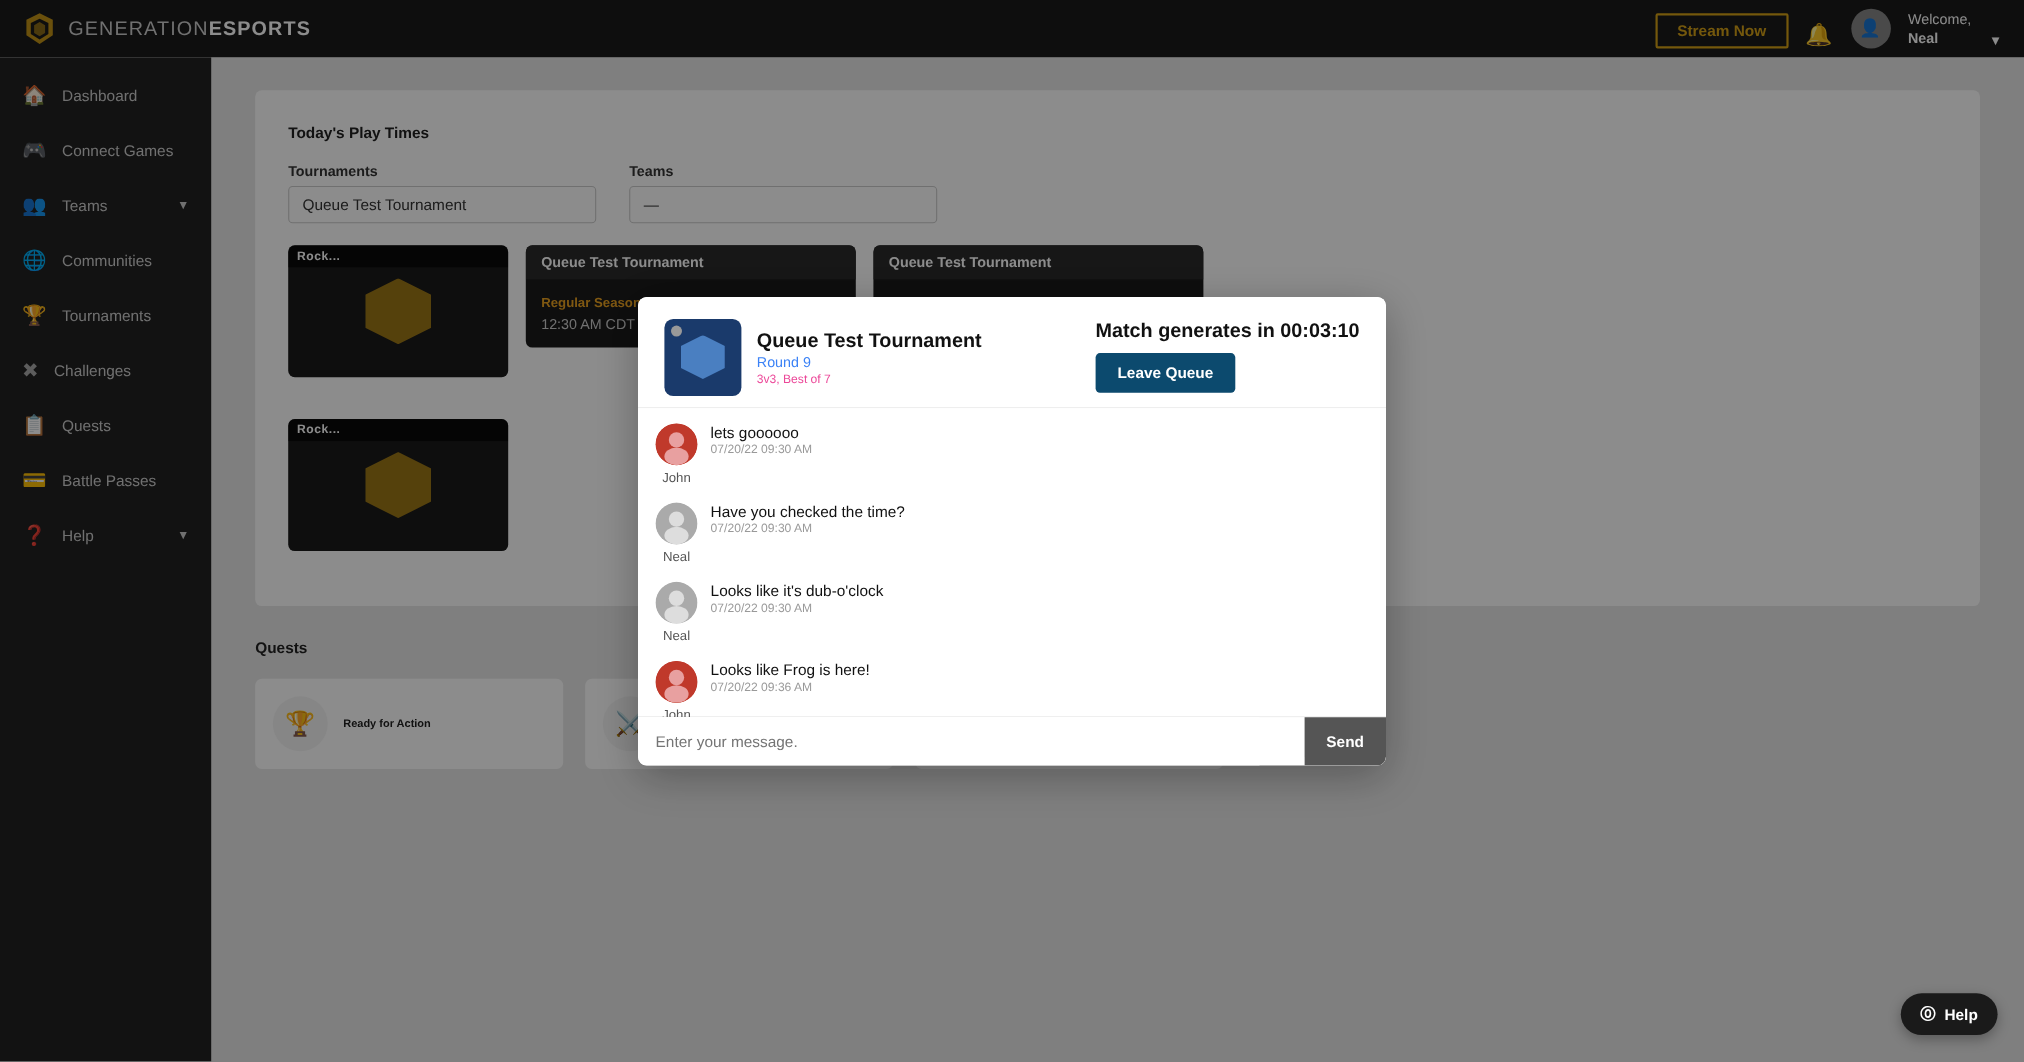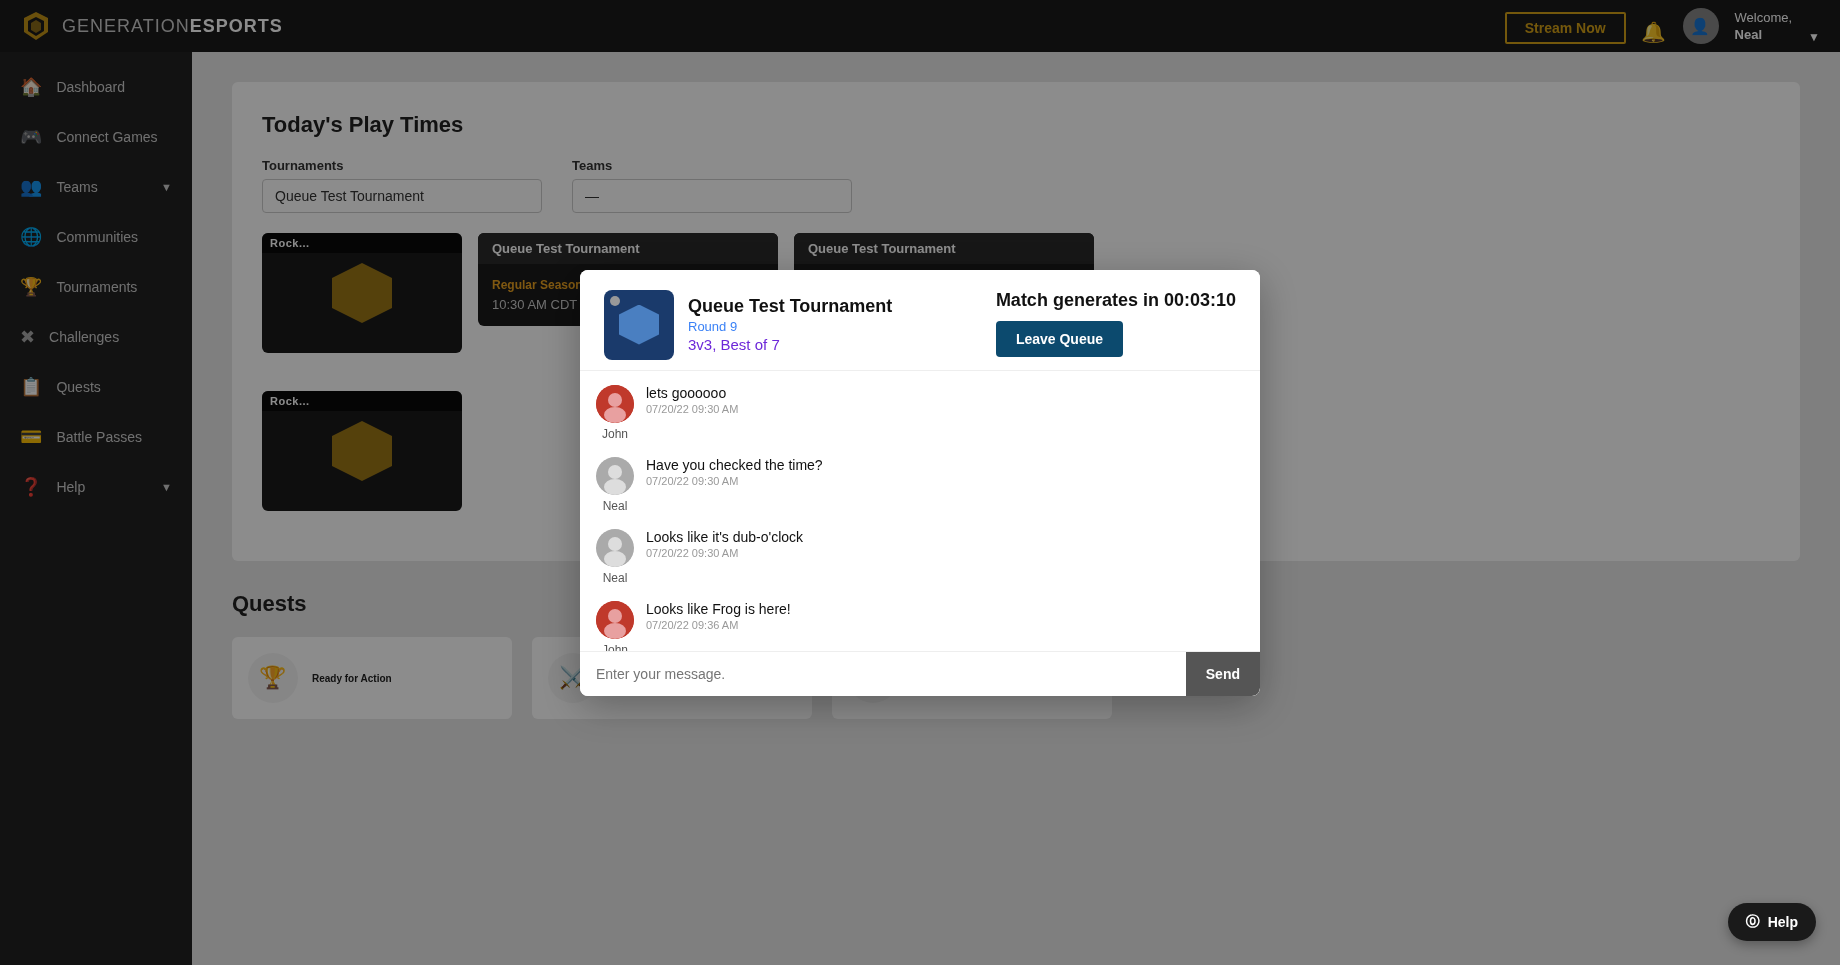--- a/index.html
+++ b/index.html
@@ -109,21 +109,21 @@
     }
 
     
     .section-card {
       background: white;
       border-radius: 6px;
       padding: 30px;
       margin-bottom: 30px;
     }
     .section-title {
-      font-size: 22px;
+      font-size: 14px;
       font-weight: 700;
       color: #222;
       margin-bottom: 20px;
     }
 
     
     .filters-row {
       display: flex;
       gap: 30px;
       margin-bottom: 20px;
@@ -354,22 +354,22 @@
       font-size: 18px;
       font-weight: 800;
       color: #111;
     }
     .modal-round {
       font-size: 13px;
       color: #3b82f6;
       margin-top: 2px;
     }
     .modal-format {
-      font-size: 15px;
-      color: #6d28d9;
+      font-size: 11px;
+      color: #ec4899;
       margin-top: 2px;
     }
     .modal-header-right {
       text-align: right;
     }
     .match-timer {
       font-size: 18px;
       font-weight: 700;
       color: #111;
     }
@@ -595,21 +595,21 @@
         </div>
         <div style="flex:1; display:flex; gap:16px; align-items:flex-start;">
 
           <div class="schedule-card">
             <div class="schedule-card-header">
               <span>Queue Test Tournament</span>
             </div>
             <div class="schedule-card-body">
               <div class="round-label">Regular Season | Round 8</div>
               <div class="schedule-time">
-                <span>10:30 AM CDT</span>
+                <span>12:30 AM CDT</span>
                 <span class="expired-badge">Round Expired</span>
                 <span style="color:#ccc;">›</span>
               </div>
             </div>
           </div>
 
           <div class="schedule-card">
             <div class="schedule-card-header">
               <span>Queue Test Tournament</span>
             </div>

